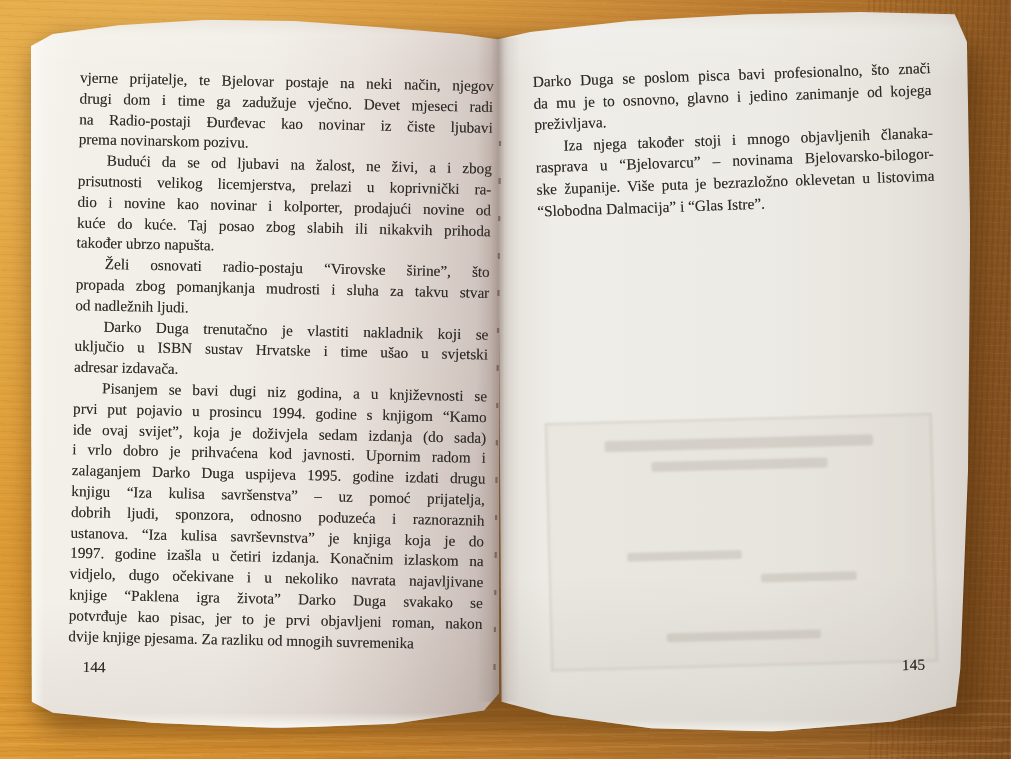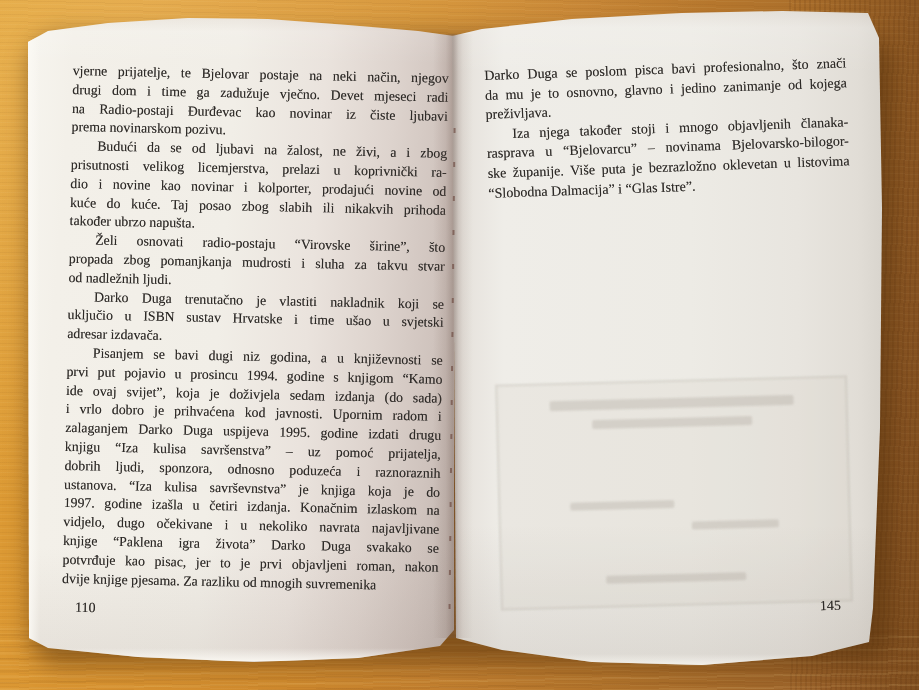--- a/index.html
+++ b/index.html
@@ -146,21 +146,21 @@
         <div class="line j">zalaganjem Darko Duga uspijeva 1995. godine izdati drugu</div>
         <div class="line j">knjigu “Iza kulisa savršenstva” – uz pomoć prijatelja,</div>
         <div class="line j">dobrih ljudi, sponzora, odnosno poduzeća i raznoraznih</div>
         <div class="line j">ustanova. “Iza kulisa savrševnstva” je knjiga koja je do</div>
         <div class="line j">1997. godine izašla u četiri izdanja. Konačnim izlaskom na</div>
         <div class="line j">vidjelo, dugo očekivane i u nekoliko navrata najavljivane</div>
         <div class="line j">knjige “Paklena igra života” Darko Duga svakako se</div>
         <div class="line j">potvrđuje kao pisac, jer to je prvi objavljeni roman, nakon</div>
         <div class="line">dvije knjige pjesama. Za razliku od mnogih suvremenika</div>
       </div>
-    <div class="page-number pn-left">110</div>
+    <div class="page-number pn-left">144</div>
   </div>
 
   <div class="page page-right">
     <div class="ghost-box">
       <div class="gline g1"></div>
       <div class="gline g2"></div>
       <div class="gline g3"></div>
       <div class="gline g4"></div>
       <div class="gline g5"></div>
     </div>

